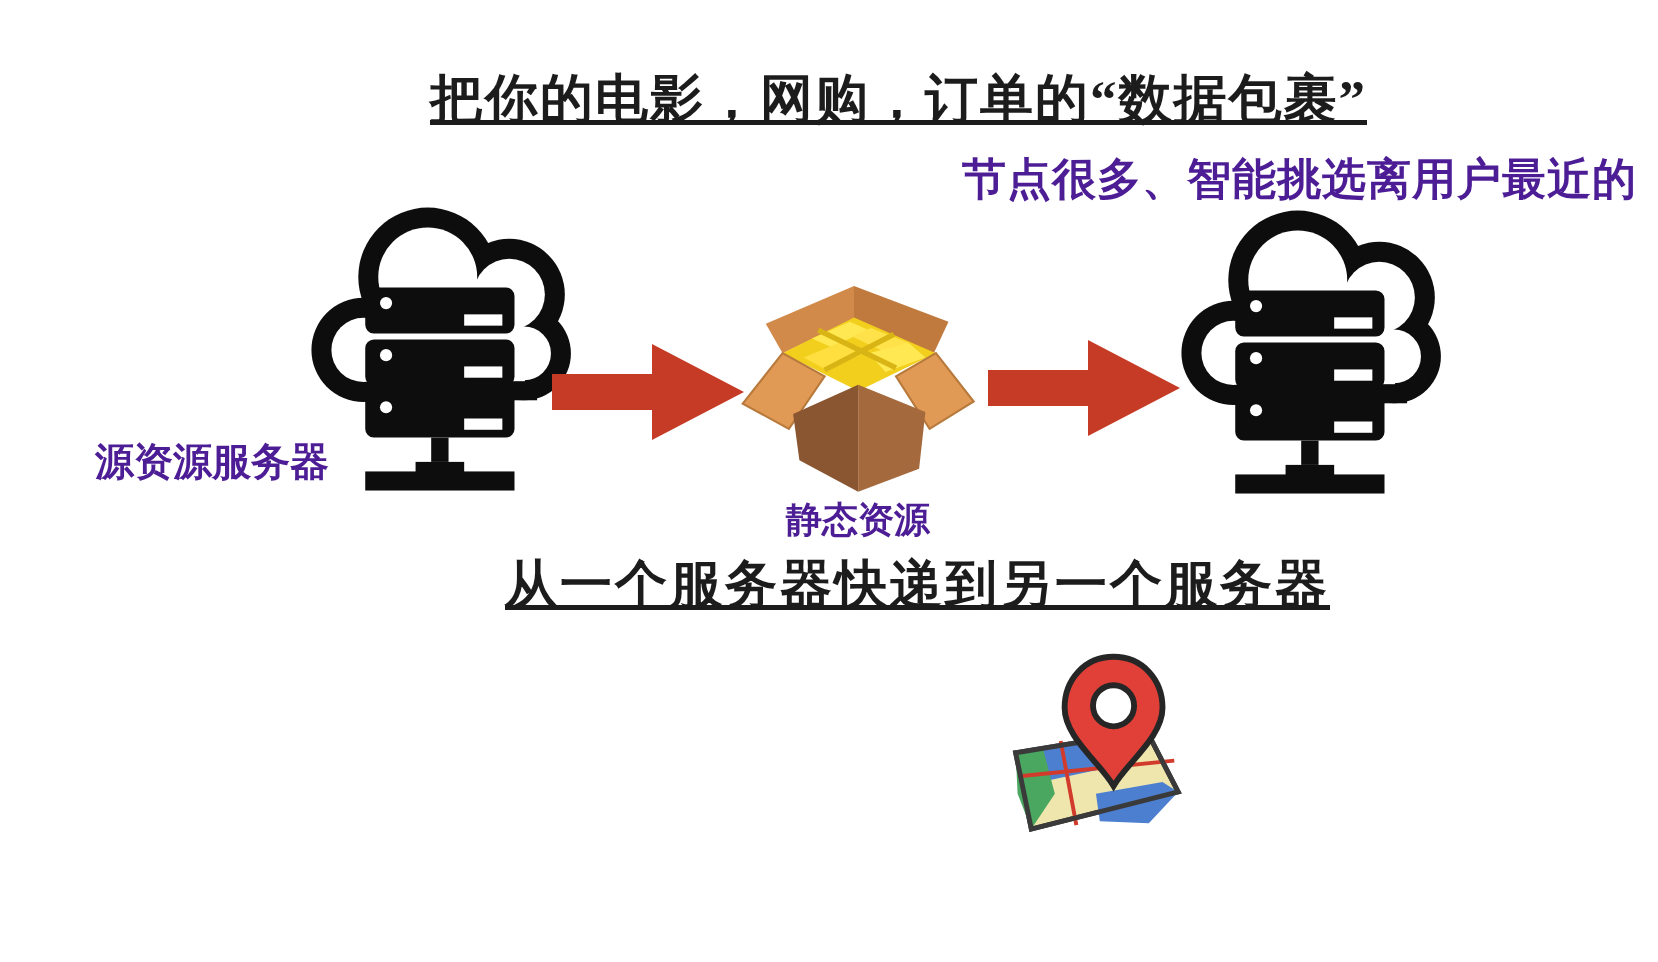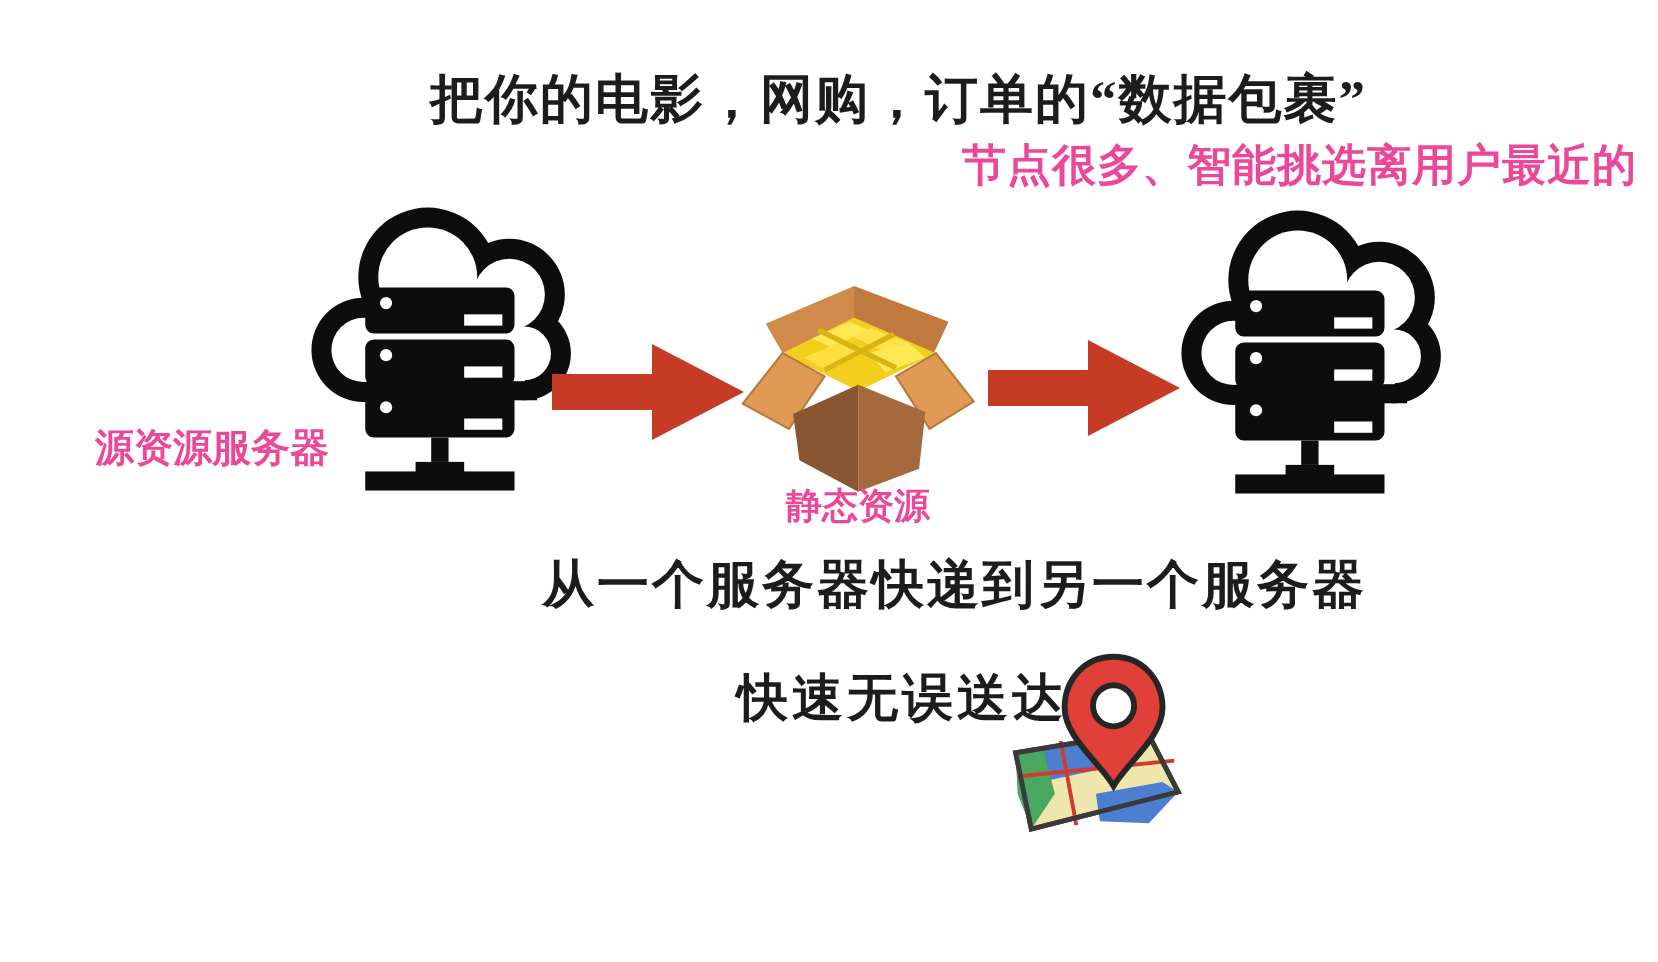--- a/index.html
+++ b/index.html
@@ -9,33 +9,35 @@
     background:#ffffff;
     overflow:hidden;
     font-family:"Liberation Sans",sans-serif;
   }
   .abs{position:absolute;}
   .title-black{
     font-family:"Liberation Serif","DejaVu Serif",serif;
     color:#1c1c1c;
     font-weight:600;
     white-space:nowrap;
+    text-decoration:underline;
   }
   .red-label{
-    color:#ec4899;
+    color:#4c1d95;
     font-weight:700;
     font-family:"Liberation Sans","DejaVu Sans",sans-serif;
     white-space:nowrap;
+    margin-top:14px;
   }
   #main-title{left:430px;top:64px;font-size:53px;letter-spacing:2px;}
   #subtitle-right{left:962px;top:136px;font-size:44px;letter-spacing:1px;}
   #origin-label{left:95px;top:424px;font-size:39px;line-height:1.25;}
   #package-label{left:786px;top:482px;font-size:36px;}
   #cdn-label{left:1277px;top:527px;font-size:40px;}
-  #caption-transfer{left:505px;top:550px;font-size:52px;letter-spacing:3px;margin-left:37px;}
+  #caption-transfer{left:505px;top:550px;font-size:52px;letter-spacing:3px;}
   #caption-delivery{left:737px;top:664px;font-size:51px;letter-spacing:4px;}
   svg{display:block;}
 </style>
 </head>
 <body>
 
 <div class="stage">
 
   <div id="main-title" class="abs title-black">把你的电影，网购，订单的“数据包裹”</div>
 
@@ -151,21 +153,20 @@
           <rect x="194" y="201" width="44" height="13"></rect>
         <circle cx="104" cy="248" r="7"></circle>
           <rect x="194" y="261" width="44" height="13"></rect>
       </g>
     </svg>
   </div>
 
 
   <div id="caption-transfer" class="abs title-black">从一个服务器快递到另一个服务器</div>
 
-  <div id="caption-delivery" class="abs title-black">快速无误送达</div>
 
   <div class="abs" style="left:1000px;top:645px;">
     <svg width="186" height="192" viewBox="0 0 190 196">
 
       <polygon points="16,110 150,88 182,150 32,188" fill="#efe6ae" stroke="#3a3a3a" stroke-width="5"></polygon>
       <polygon points="42,104 88,96 98,128 50,138" fill="#4d7fd0"></polygon>
       <polygon points="16,110 44,106 56,152 32,188 18,152" fill="#49a75f"></polygon>
       <polygon points="98,152 166,140 182,150 152,182 102,180" fill="#4d7fd0"></polygon>
       <path d="M62,98 L78,184 M20,134 L178,118" stroke="#d23b2b" stroke-width="4" fill="none"></path>
       <path d="M16,110 L150,88 L182,150 L32,188 Z" fill="none" stroke="#3a3a3a" stroke-width="5"></path>

